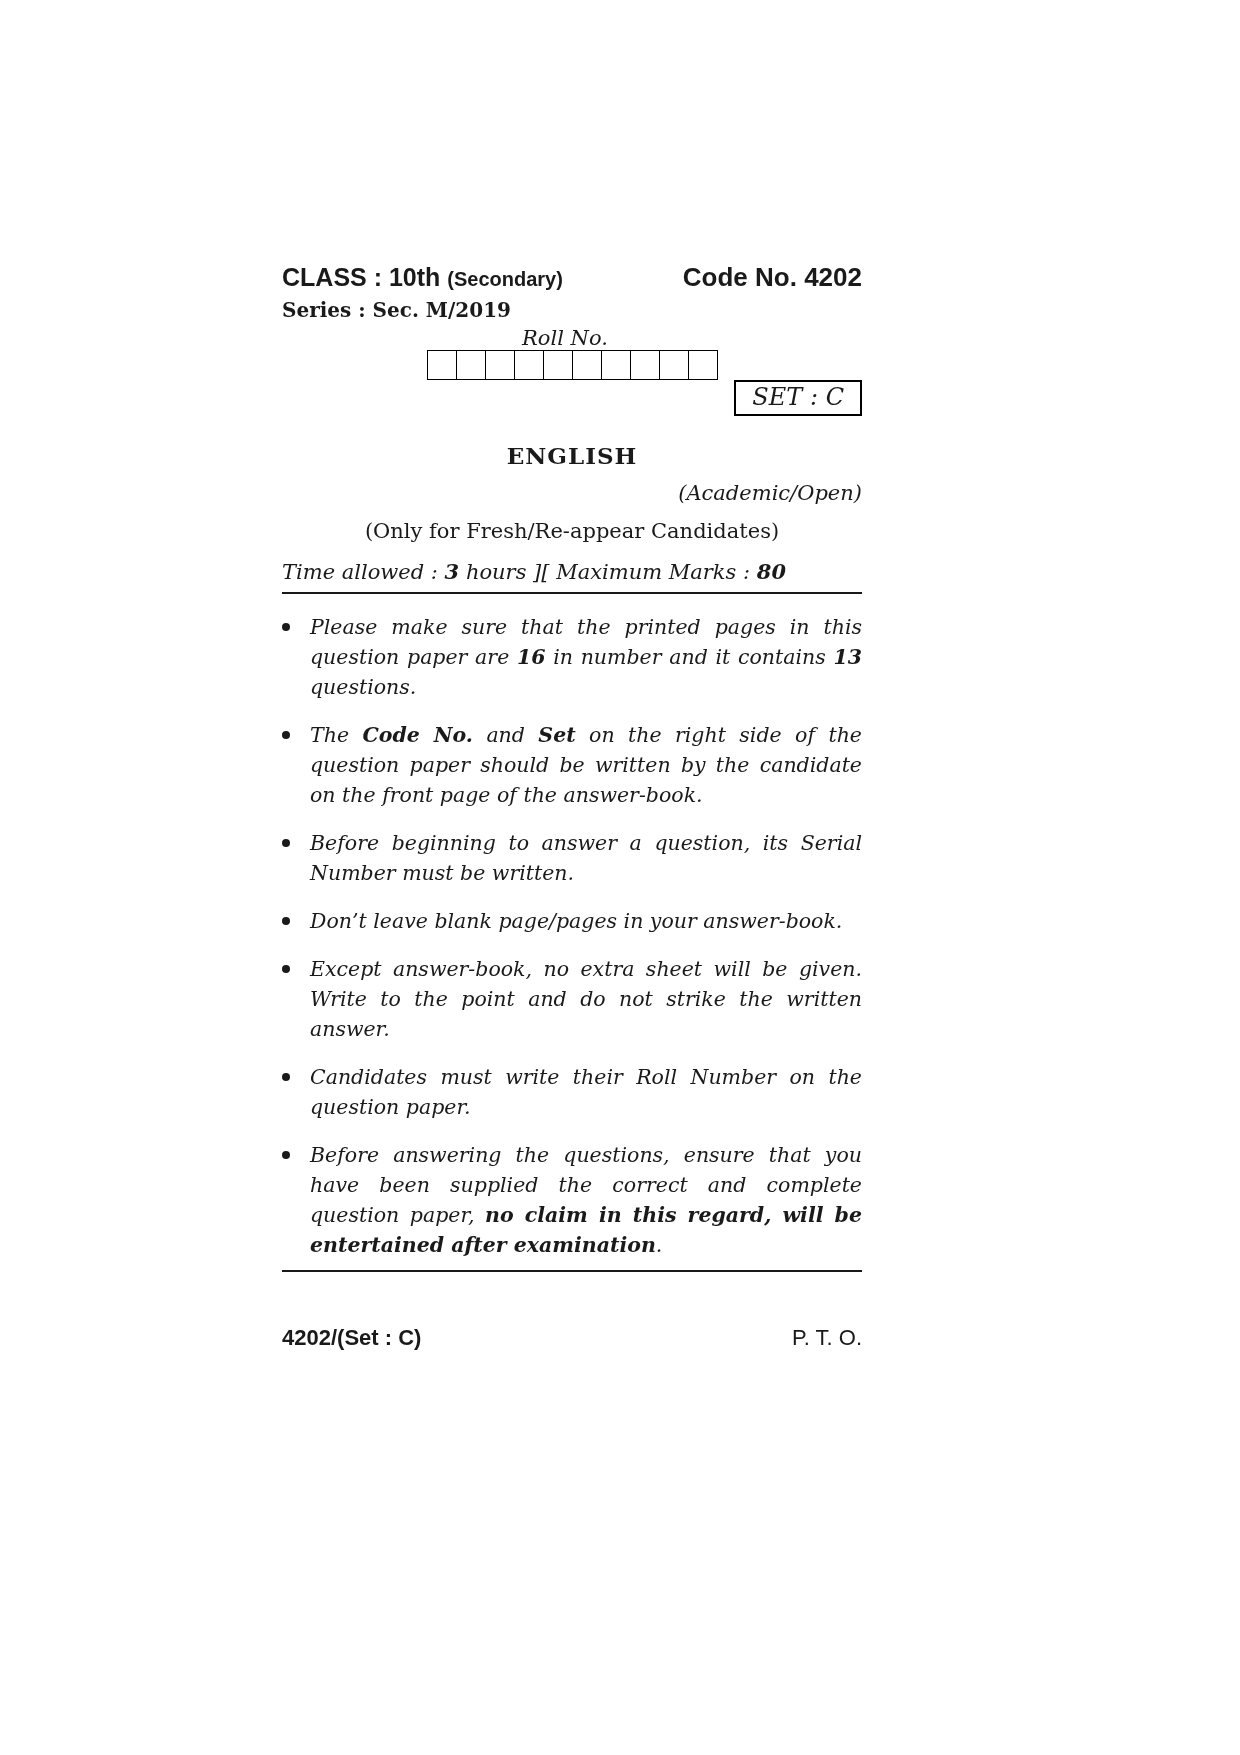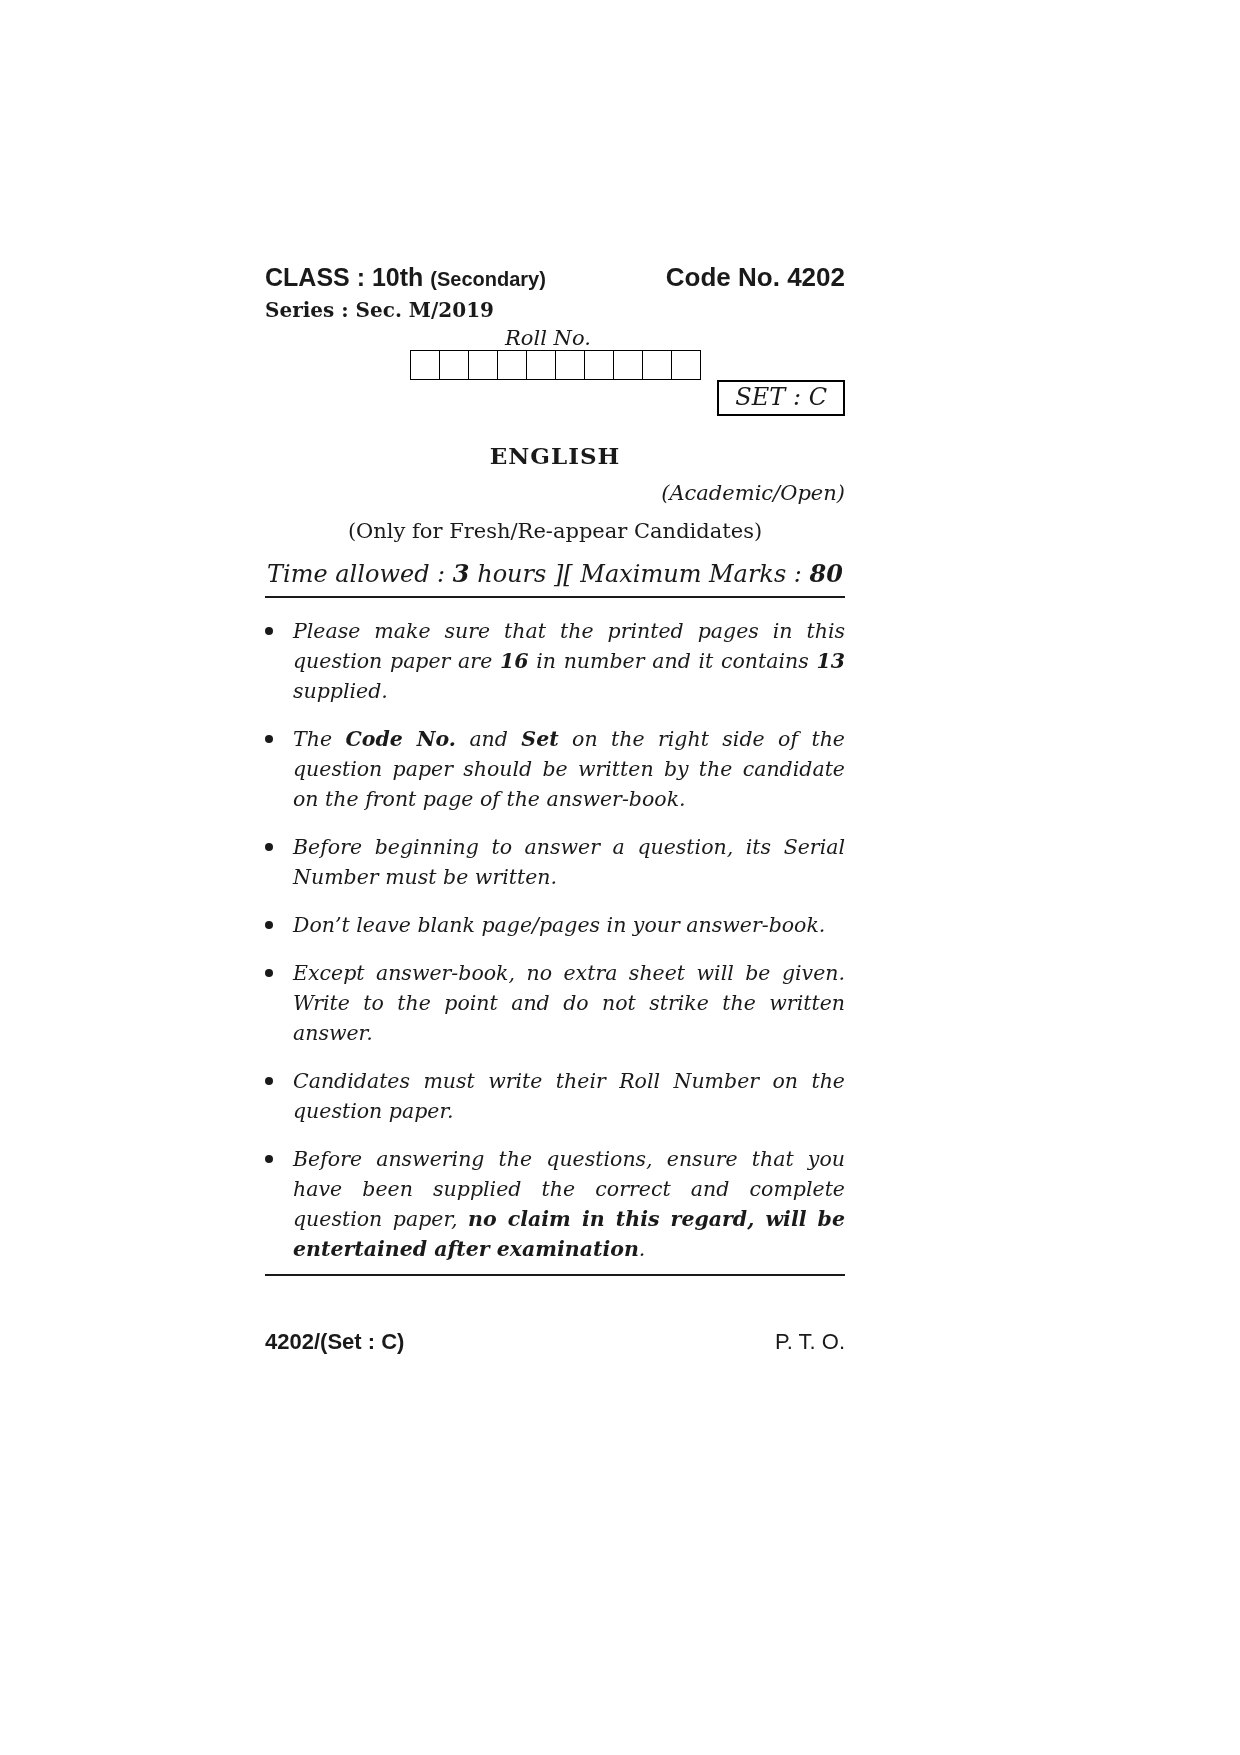--- a/index.html
+++ b/index.html
@@ -7,21 +7,21 @@
   body {
     width: 1240px;
     height: 1755px;
     position: relative;
     font-family: "DejaVu Serif", serif;
     color: #1a1a1a;
     overflow: hidden;
   }
   .page-content {
     position: absolute;
-    left: 265px;
+    left: 282px;
     top: 262px;
     width: 580px;
   }
 
   
   .header-row {
     display: flex;
     justify-content: space-between;
     align-items: baseline;
   }
@@ -99,23 +99,23 @@
   .eligibility-line {
     margin-top: 14px;
     text-align: center;
     font-size: 21px;
   }
 
   
   .time-row {
     margin-top: 16px;
     display: flex;
-    justify-content: center;
-    font-style: italic;
-    font-size: 24px;
+    justify-content: flex-start;
+    font-style: italic;
+    font-size: 21px;
     padding-bottom: 8px;
     border-bottom: 2px solid #1a1a1a;
   }
   .time-row .bold { font-weight: bold; }
 
   
   .instructions {
     list-style: none;
     margin-top: 2px;
   }
@@ -205,21 +205,21 @@
       <span>Time allowed : </span><span class="bold">3</span><span> hours ]</span>
     </span>
     <span>
       <span>[ Maximum Marks : </span><span class="bold">80</span>
     </span>
   </div>
 
   <ul class="instructions">
       <li class="instruction">
         <span class="bullet"></span>
-        <span class="itext"><span>Please make sure that the printed pages in this question paper are </span><span class="bold">16</span><span> in number and it contains </span><span class="bold">13</span><span> supplied.</span></span>
+        <span class="itext"><span>Please make sure that the printed pages in this question paper are </span><span class="bold">16</span><span> in number and it contains </span><span class="bold">13</span><span> questions.</span></span>
       </li>
       <li class="instruction">
         <span class="bullet"></span>
         <span class="itext"><span>The </span><span class="bold">Code No.</span><span> and </span><span class="bold">Set</span><span> on the right side of the question paper should be written by the candidate on the front page of the answer-book.</span></span>
       </li>
       <li class="instruction">
         <span class="bullet"></span>
         <span class="itext"><span>Before beginning to answer a question, its Serial Number must be written.</span></span>
       </li>
       <li class="instruction">

